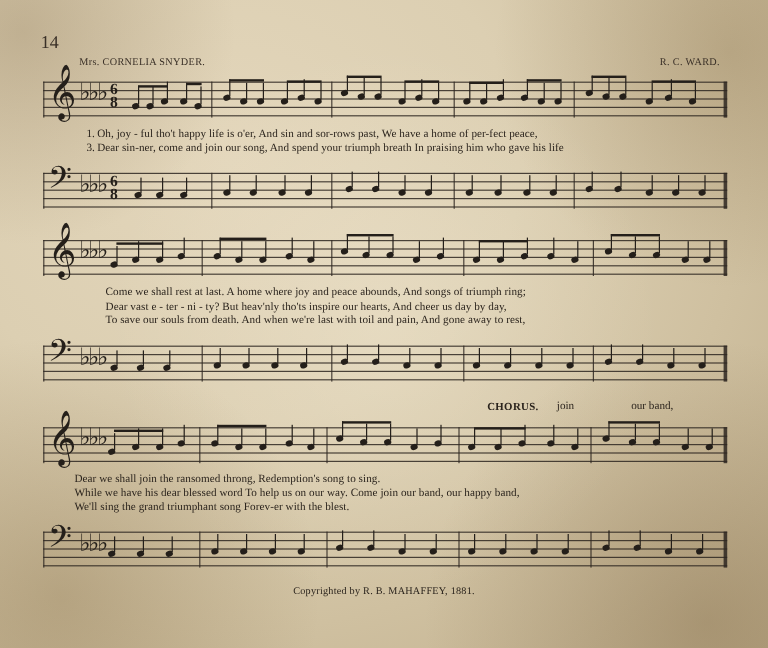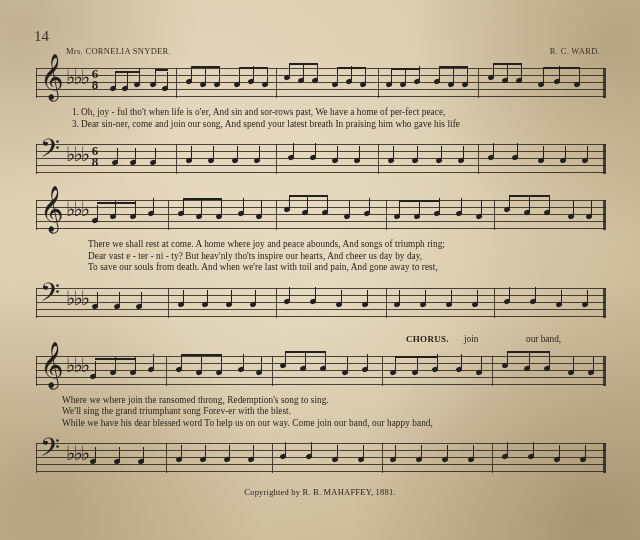--- a/index.html
+++ b/index.html
@@ -171,24 +171,24 @@
           <div class="stem" style="left:517px;top:9px;height:14px;"></div>
         <div class="note" style="left:528px;top:19px;"></div>
           <div class="stem" style="left:533px;top:6px;height:14px;"></div>
         <div class="note" style="left:548px;top:22px;"></div>
           <div class="stem" style="left:553px;top:9px;height:14px;"></div>
         <div class="beam" style="left:517px;top:7px;width:37px;"></div>
       </div>
 
       <div class="verses">
         <div class="lyricline">
-          <span class="vn">1.</span><span>Oh, joy - ful tho't when life is o'er, And sin and sor-rows past, We have a home of per-fect peace,</span>
+          <span class="vn">1.</span><span>Oh, joy - ful tho't happy life is o'er, And sin and sor-rows past, We have a home of per-fect peace,</span>
         </div>
         <div class="lyricline">
-          <span class="vn">3.</span><span>Dear sin-ner, come and join our song, And spend your latest breath In praising him who gave his life</span>
+          <span class="vn">3.</span><span>Dear sin-ner, come and join our song, And spend your triumph breath In praising him who gave his life</span>
         </div>
       </div>
 
       <div class="staffwrap" style="height:48px;margin-top:4px;">
         <div class="staff" style="top:10px;">
           <div class="ln"></div>
             <div class="ln"></div>
             <div class="ln"></div>
             <div class="ln"></div>
             <div class="ln"></div>
@@ -320,21 +320,21 @@
         <div class="note" style="left:518px;top:18px;"></div>
           <div class="stem" style="left:523px;top:5px;height:14px;"></div>
         <div class="beam" style="left:483px;top:3px;width:41px;"></div>
         <div class="note" style="left:542px;top:22px;"></div>
           <div class="stem" style="left:547px;top:9px;height:14px;"></div>
         <div class="note" style="left:560px;top:22px;"></div>
           <div class="stem" style="left:565px;top:9px;height:14px;"></div>
       </div>
 
       <div class="verses" style="padding-left:62px;">
-        <div class="lyricline">There we shall rest at    come.    A home where joy and peace abounds, And songs of triumph ring;</div>
+        <div class="lyricline">Come we shall rest at    last.    A home where joy and peace abounds, And songs of triumph ring;</div>
         <div class="lyricline">Dear vast e - ter - ni - ty?   But heav'nly tho'ts inspire our hearts, And cheer us day by   day,</div>
         <div class="lyricline">To    save our souls from death. And when we're last with toil and pain, And gone away to   rest,</div>
       </div>
 
       <div class="staffwrap" style="height:48px;margin-top:4px;">
         <div class="staff" style="top:10px;">
           <div class="ln"></div>
             <div class="ln"></div>
             <div class="ln"></div>
             <div class="ln"></div>
@@ -467,23 +467,23 @@
         <div class="note" style="left:518px;top:18px;"></div>
           <div class="stem" style="left:523px;top:5px;height:14px;"></div>
         <div class="beam" style="left:481px;top:3px;width:43px;"></div>
         <div class="note" style="left:542px;top:22px;"></div>
           <div class="stem" style="left:547px;top:9px;height:14px;"></div>
         <div class="note" style="left:562px;top:22px;"></div>
           <div class="stem" style="left:567px;top:9px;height:14px;"></div>
       </div>
 
       <div class="verses" style="padding-left:36px;">
-        <div class="lyricline">Where we where join the ransomed throng, Redemption's song to sing.</div>
+        <div class="lyricline">Dear we shall join the ransomed throng, Redemption's song to sing.</div>
+        <div class="lyricline">While   we  have his dear blessed word To help us   on  our way.  Come join our band, our happy band,</div>
         <div class="lyricline">We'll sing the grand triumphant song Forev-er   with the blest.</div>
-        <div class="lyricline">While   we  have his dear blessed word To help us   on  our way.  Come join our band, our happy band,</div>
       </div>
 
       <div class="staffwrap" style="height:48px;margin-top:4px;">
         <div class="staff" style="top:10px;">
           <div class="ln"></div>
             <div class="ln"></div>
             <div class="ln"></div>
             <div class="ln"></div>
             <div class="ln"></div>
         </div>

